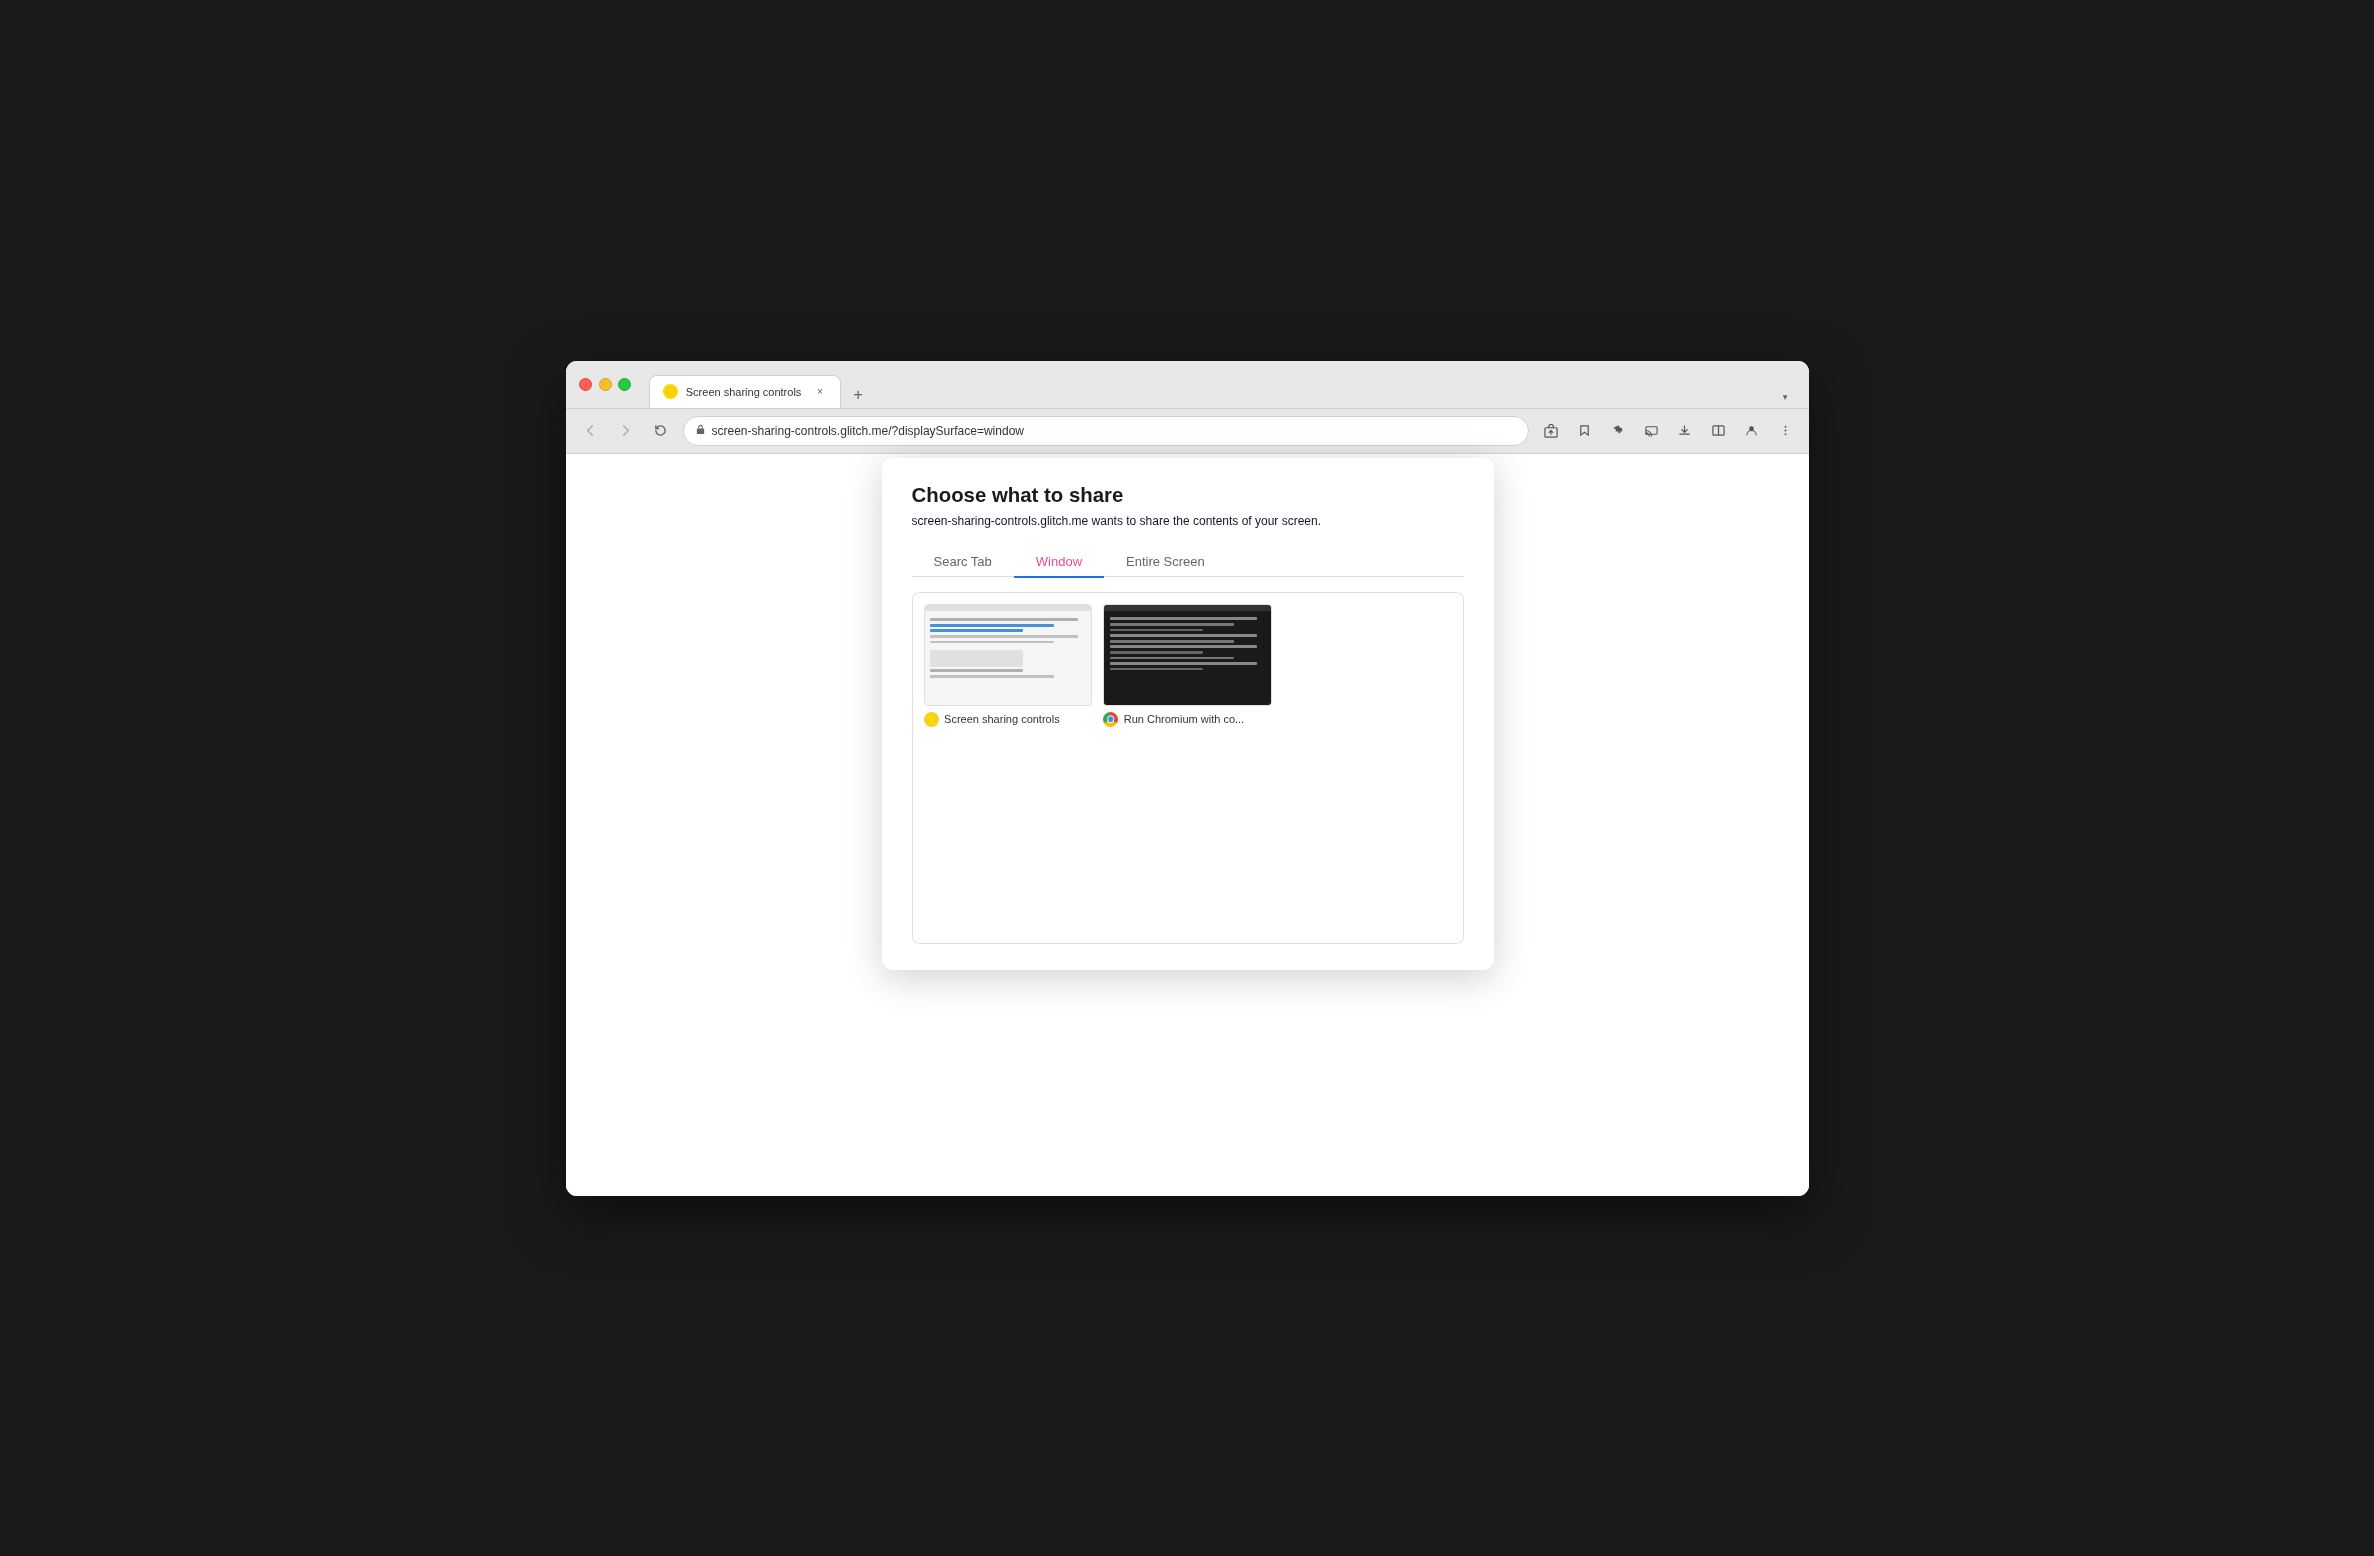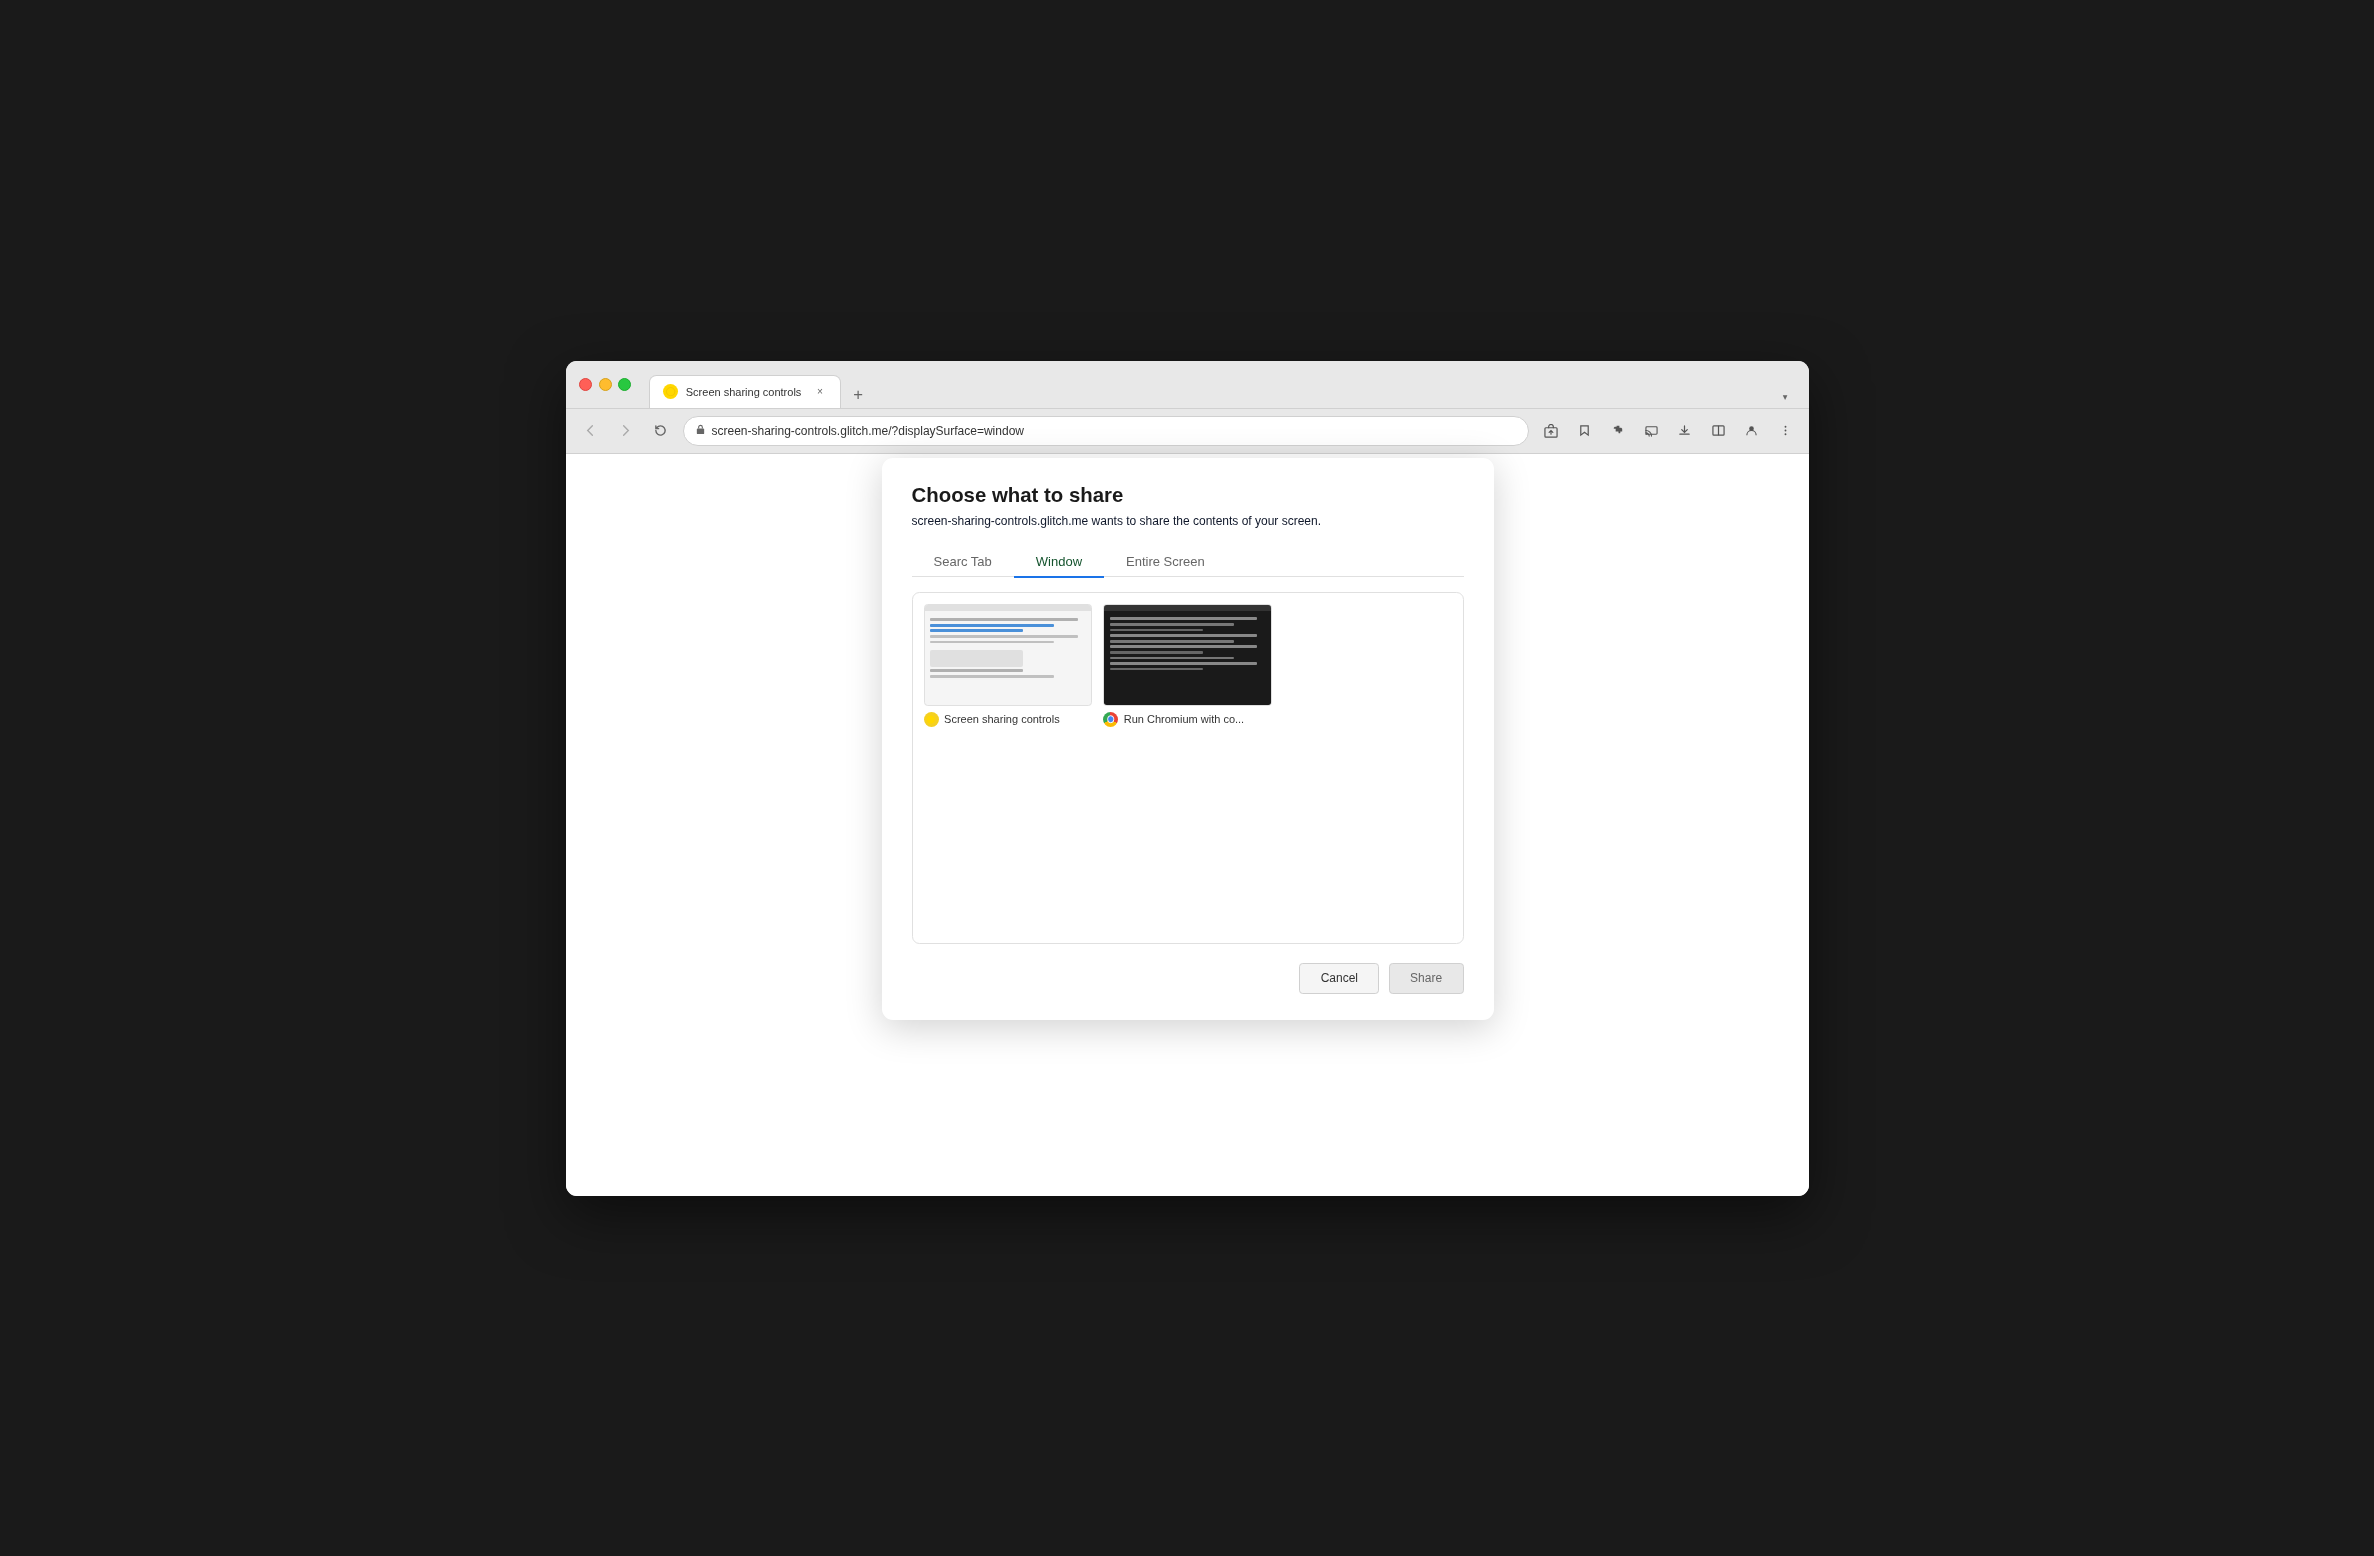--- a/index.html
+++ b/index.html
@@ -243,21 +243,21 @@
 
     .share-tab {
       padding: 7.4px 22px;
       font-size: 13px;
       color: #666;
       cursor: pointer;
       position: relative;
     }
 
     .share-tab.active {
-      color: #14532d;
+      color: #ec4899;
     }
 
     .share-tab.active::after {
       content: '';
       position: absolute;
       bottom: -1.9px;
       left: 0;
       right: 0;
       height: 1.9px;
       background: #1a73e8;
@@ -621,21 +621,17 @@
               <div class="favicon-chrome"></div>
               <span class="window-name">Run Chromium with co...</span>
             </div>
           </div>
 
 
 
           <div class="window-item empty"></div>
         </div>
 
-        <div class="dialog-footer">
-          <button class="btn btn-cancel">Cancel</button>
-          <button class="btn btn-share">Share</button>
-        </div>
       </div>
     </div>
   </div>
 </div>
 
 
 </body></html>

